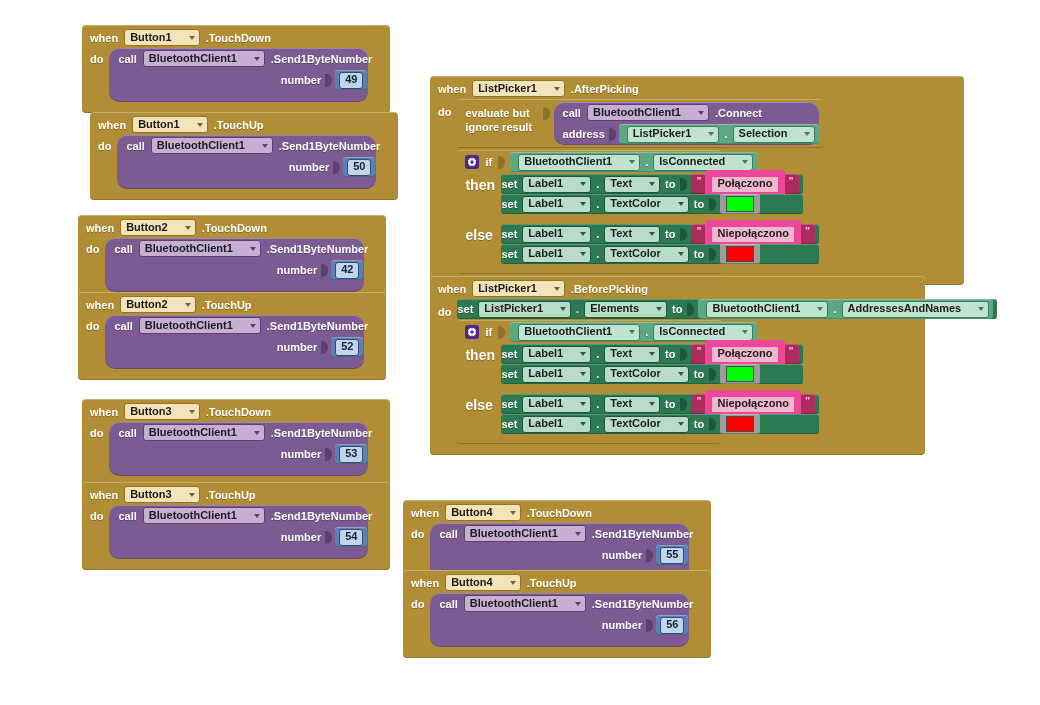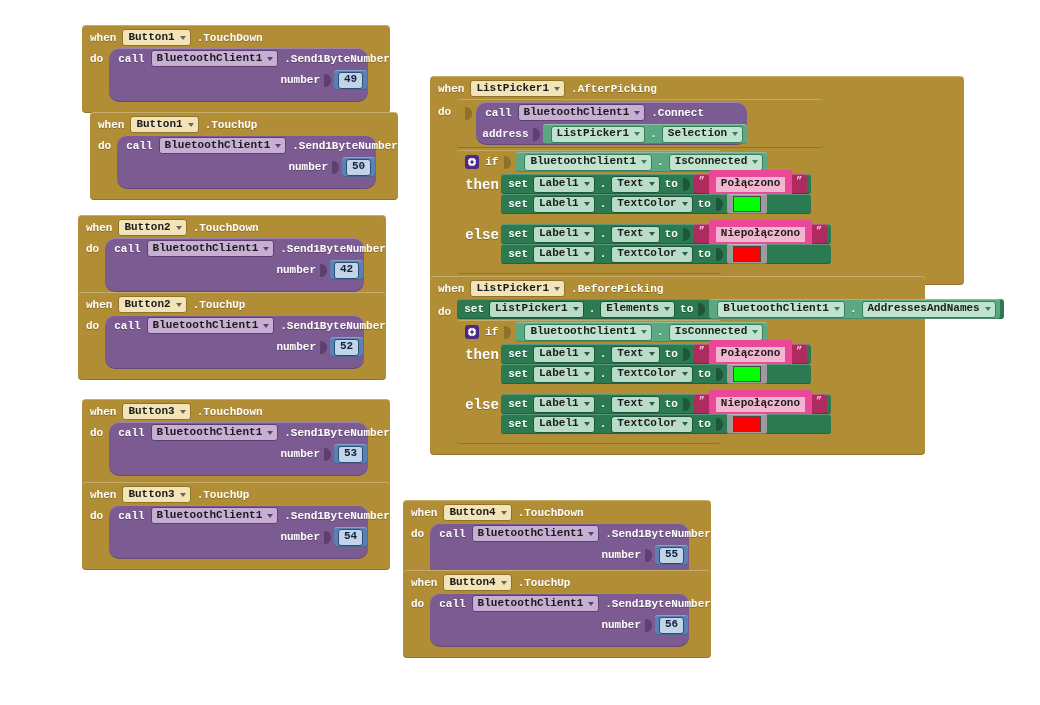--- a/index.html
+++ b/index.html
@@ -19,21 +19,21 @@
   }
 
   #canvas {
     position: absolute;
     left: 0; top: 0;
     width: 1040px;
     height: 705px;
   }
 
   
-  .blk { position: absolute; font-family: Liberation Mono, monospace; }
+  .blk { position: absolute; }
 
   
   .event {
     background: #B18E35;
     border-radius: 4px 4px 4px 4px;
     box-shadow: inset 0 1px 0 rgba(255,255,255,.28),
                 inset 0 -1px 0 rgba(0,0,0,.18);
     padding: 0;
   }
   .event .hdr {
@@ -58,21 +58,21 @@
     font-weight: bold;
     font-size: 11px;
     text-shadow: 0 1px 0 rgba(0,0,0,.25);
     line-height: 14px;
   }
 
   
   .fld {
     display: inline-flex;
     align-items: center;
-    gap: 4px;
+    gap: 16px;
     background: #F2E3B8;
     border: 1px solid #8e7329;
     border-radius: 3px;
     padding: 0px 4px 1px 5px;
     height: 14px;
     color: #1b1b1b;
     font-size: 11px;
     font-weight: bold;
     line-height: 13px;
     white-space: nowrap;
@@ -111,21 +111,21 @@
 
   
   .set {
     background: #2C7A52;
     border-radius: 3px;
     box-shadow: inset 0 1px 0 rgba(255,255,255,.22),
                 inset 0 -1px 0 rgba(0,0,0,.2);
     display: inline-flex;
     align-items: center;
     height: 20px;
-    padding: 0 4px 0 7px;
+    padding: 0 4px 0 0;
     gap: 5px;
     white-space: nowrap;
   }
   .fld.grn {
     background: #B8DCC8;
     border: 1px solid #1d5638;
   }
   .fld.grn .car { border-top-color: #2b5c42; }
 
   
@@ -546,20 +546,21 @@
         <span>ListPicker1</span>
         <i class="car"></i>
       </span>
       <span class="kw">.AfterPicking</span>
     </div>
     <div class="body">
       <span class="kw" style="padding-top:6px;">do</span>
       <div class="stack">
 
         <div class="evalb" style="width:354px;">
+          <span class="kw lab">evaluate but ignore result</span>
           <span class="plug gold" style="margin-top:5px;"></span>
           <div class="call" style="width:271px;">
             <div class="row1">
               <span class="kw">call</span>
               <span class="fld pur">
                 <span>BluetoothClient1</span>
                 <i class="car"></i>
               </span>
               <span class="kw">.Connect</span>
             </div>

